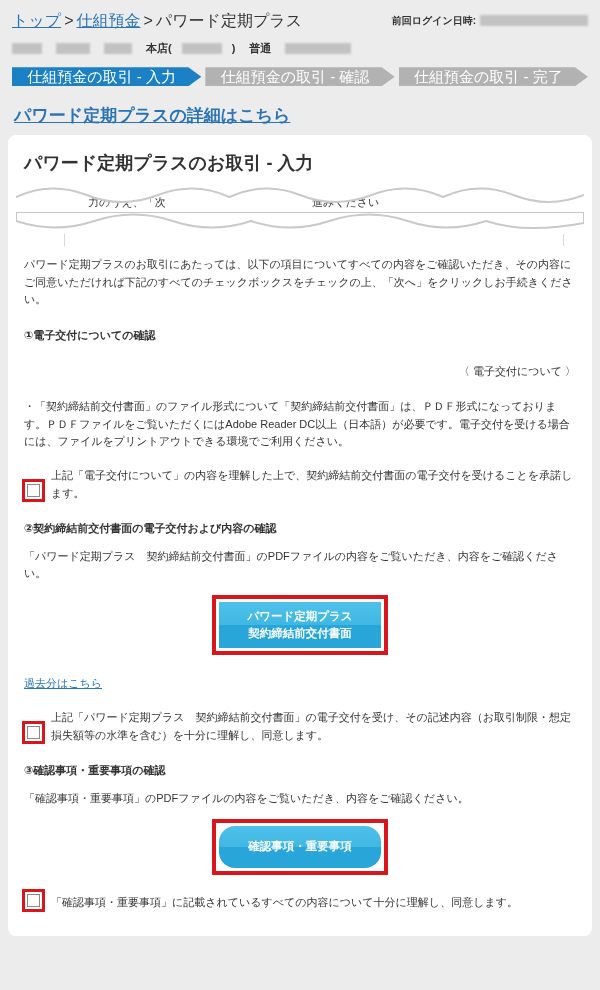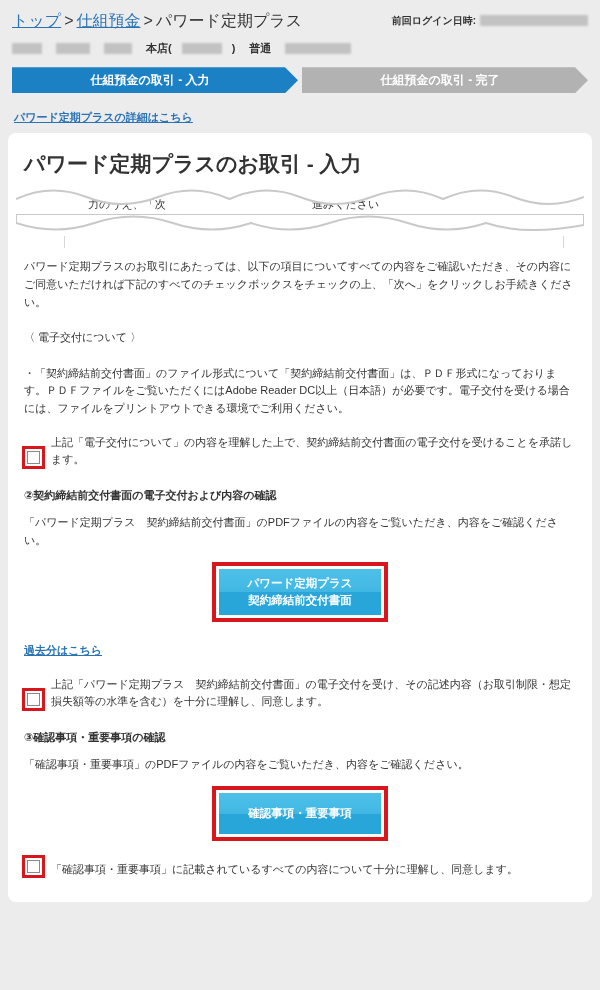--- a/index.html
+++ b/index.html
@@ -19,52 +19,52 @@
   .crumbs { font-size:16px; }
   .crumb-sep { color:#333; margin:0 3px; text-decoration:none; display:inline-block; }
   .crumb-current { color:#333; }
   .lastlogin { font-size:10px; color:#333; font-weight:bold; display:flex; align-items:center; gap:4px; }
   .masked { display:inline-block; background:#c2c2c2; height:11px; border-radius:1px; filter:blur(1.3px); vertical-align:-2px; }
   .row-acct { margin-top:6px; font-size:11px; font-weight:bold; display:flex; align-items:center; gap:14px; }
 
   
   .steps { display:flex; gap:4px; margin:10px 0 8px 0; }
   .step {
-    flex:1; height:26px; display:flex; align-items:center; justify-content:center;
-    color:#fff; font-size:12px; font-weight:bold;
+    flex:1; height:19px; display:flex; align-items:center; justify-content:center;
+    color:#fff; font-size:15px; font-weight:normal;
     clip-path:polygon(0 0, calc(100% - 13px) 0, 100% 50%, calc(100% - 13px) 100%, 0 100%);
     padding-right:10px;
   }
   .step.active { background:#1b80c4; }
   .step.inactive { background:#b2b2b2; }
-  .detail-link { font-size:11px; font-weight:bold; margin:8px 0 6px 2px; display:inline-block; }
+  .detail-link { font-size:17px; font-weight:bold; margin:8px 0 6px 2px; display:inline-block; }
 
   
   .card {
     background:#fff; border-radius:8px; margin:0 8px 8px 8px;
     padding:12px 14px 14px 14px; position:relative;
   }
-  .page-title { font-size:21px; font-weight:bold; color:#333; margin:2px 0 6px 2px; }
+  .page-title { font-size:18px; font-weight:bold; color:#333; margin:2px 0 6px 2px; }
 
   
   .wavezone { position:relative; height:62px; overflow:hidden; margin:0 -6px; }
   .wave { position:absolute; left:0; width:100%; height:22px; }
   .wave svg { display:block; width:100%; height:22px; }
   .wave1 { top:0; }
   .wave2 { top:28px; }
   .frag-line { position:absolute; top:10px; left:0; width:100%; font-size:11px; color:#333; }
   .frag-left { position:absolute; left:72px; }
   .frag-right { position:absolute; left:296px; }
   .cutbox { position:absolute; top:50px; left:48px; right:20px; height:20px;
     border:1px solid #d8d8d8; border-top:none; border-radius:0 0 9px 9px; }
 
   .para { margin:10px 2px; }
   .para.bold { font-weight:bold; }
   .sec-head { font-weight:bold; margin:18px 2px 6px 2px; }
-  .sub-head { margin:18px 2px; }
+  .sub-head { margin:18px 2px;text-align:right; }
   .bullet { margin:12px 2px; }
 
   
   .anno { border:3px solid #d7171b; }
   .anno-cb { display:inline-flex; padding:2px; margin-right:6px; flex:none; }
   .cb-row { display:flex; align-items:flex-end; margin:14px 0 10px 0; }
   .cb-row .lbl { padding-top:2px; }
   input[type=checkbox] {
     appearance:none; -webkit-appearance:none;
     width:13px; height:13px; border:1px solid #8a8a8a; background:#fdfdfd;
@@ -73,21 +73,21 @@
 
   
   .btn-center { text-align:center; margin:12px 0; }
   .anno-btn { display:inline-block; border:4px solid #d7171b; padding:3px; }
   .pdf-btn {
     display:block; min-width:162px; border:none; cursor:pointer;
     background:linear-gradient(#4ec1e9 0%, #40b7e3 50%, #29a6d9 51%, #29a6d9 100%);
     color:#fff; font-size:11.5px; font-weight:bold; line-height:1.5;
     padding:6px 14px; font-family:inherit;
   }
-  .past-link { display:inline-block; margin:8px 2px 0 2px; font-weight:bold; }
+  .past-link { display:inline-block; margin:8px 2px 0 2px; font-weight:normal; }
 </style>
 </head>
 <body>
 
 <div class="hdr">
   <div class="row-top">
     <div class="crumbs">
       <a>トップ</a><span class="crumb-sep">&gt;</span><a>仕組預金</a><span class="crumb-sep">&gt;</span><span class="crumb-current">パワード定期プラス</span>
     </div>
     <div class="lastlogin">
@@ -102,20 +102,21 @@
     <span class="masked" style="width:28px"></span>
     <span>本店(</span>
       <span class="masked" style="width:40px;margin-left:-4px"></span>
       <span style="margin-left:-4px">)</span>
     <span>普通</span>
     <span class="masked" style="width:66px"></span>
   </div>
 
   <div class="steps">
     <div class="step active">仕組預金の取引 - 入力</div>
+    <div class="step inactive">仕組預金の取引 - 確認</div>
     <div class="step inactive">仕組預金の取引 - 完了</div>
   </div>
 
   <a class="detail-link">パワード定期プラスの詳細はこちら</a>
 </div>
 
 <div class="card">
   <div class="page-title">パワード定期プラスのお取引 - 入力</div>
 
   
@@ -133,20 +134,21 @@
       <svg viewBox="0 0 580 22" preserveAspectRatio="none">
           <path d="M0 9 Q 40 22 80 9 T 160 9 T 240 9 Q 280 22 320 9 T 400 9 T 480 9 Q 520 22 580 11 L 580 0 L 0 0 Z" fill="#ffffff" stroke="#c9c9c9" stroke-width="2"></path>
         </svg>
     </div>
     <div class="cutbox"></div>
   </div>
 
   <p class="para">パワード定期プラスのお取引にあたっては、以下の項目についてすべての内容をご確認いただき、その内容にご同意いただければ下記のすべてのチェックボックスをチェックの上、「次へ」をクリックしお手続きください。</p>
 
   
+  <div class="sec-head">①電子交付についての確認</div>
   <div class="sub-head">〈 電子交付について 〉</div>
   <p class="bullet">・「契約締結前交付書面」のファイル形式について「契約締結前交付書面」は、ＰＤＦ形式になっております。ＰＤＦファイルをご覧いただくにはAdobe Reader DC以上（日本語）が必要です。電子交付を受ける場合には、ファイルをプリントアウトできる環境でご利用ください。</p>
 
   <div class="cb-row">
     <span class="anno anno-cb">
       <input type="checkbox" style="">
     </span>
     <span class="lbl">上記「電子交付について」の内容を理解した上で、契約締結前交付書面の電子交付を受けることを承諾します。</span>
   </div>
 
@@ -171,21 +173,21 @@
     </span>
     <span class="lbl">上記「パワード定期プラス　契約締結前交付書面」の電子交付を受け、その記述内容（お取引制限・想定損失額等の水準を含む）を十分に理解し、同意します。</span>
   </div>
 
   
   <div class="sec-head">③確認事項・重要事項の確認</div>
   <p class="para">「確認事項・重要事項」のPDFファイルの内容をご覧いただき、内容をご確認ください。</p>
 
   <div class="btn-center">
     <span class="anno-btn">
-      <button class="pdf-btn" style="padding:12px 14px;">確認事項・重要事項</button>
+      <button class="pdf-btn" style="padding:12px 14px;border-radius:16px;">確認事項・重要事項</button>
     </span>
   </div>
 
   <div class="cb-row">
     <span class="anno anno-cb">
       <input type="checkbox" style="">
     </span>
     <span class="lbl">「確認事項・重要事項」に記載されているすべての内容について十分に理解し、同意します。</span>
   </div>
 

